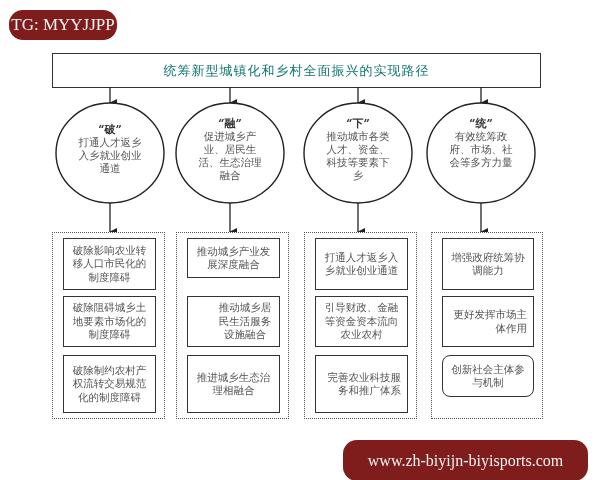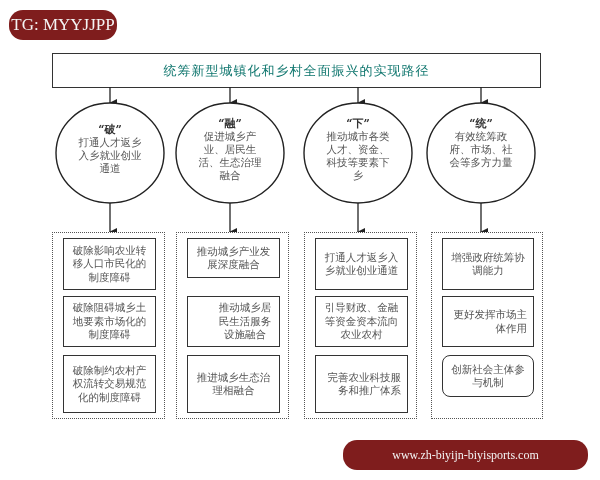--- a/index.html
+++ b/index.html
@@ -1,21 +1,21 @@
 <!DOCTYPE html>
 <html><head>
 <meta charset="utf-8">
 <style>
   html, body { margin:0; padding:0; }
   body { width:600px; height:480px; background:#ffffff; position:relative; overflow:hidden;
          font-family:"DejaVu Serif","Liberation Serif",serif; color:#444; }
   .badge { position:absolute; background:#7f1d1d; color:#f4f4f4;
            font-family:Liberation Serif, serif; display:flex; align-items:center; justify-content:center;border-radius:14px; }
   #tg { left:9px; top:10px; width:108px; height:30px; font-size:17px; }
-  #wm { left:343px; top:440px; width:245px; height:30px; font-size:12px; }
+  #wm { left:343px; top:440px; width:245px; height:41px; font-size:16px; }
   .title-box { position:absolute; left:52px; top:53px; width:487px; height:33px;
                border:1.5px solid #333; display:flex; align-items:center; justify-content:center;
                font-size:13px; color:#0f766e; letter-spacing:1px; background:#fff; }
   svg.lines { position:absolute; left:0; top:0; }
   .ellipse-text { position:absolute; text-align:center; font-size:10.5px; line-height:13px; color:#555; }
   .ellipse-text .key { font-weight:bold; color:#333; font-size:11px; display:block; }
   .panel { position:absolute; top:232px; height:185px; border:1.5px dotted #555; background:#fff; }
   .inner { position:absolute; left:10px; right:8px; border:1.5px solid #333; display:flex; align-items:center; justify-content:center;
            text-align:center; font-size:10.5px; line-height:13.5px; color:#555; padding:0 6px; box-sizing:border-box; }
 </style>

